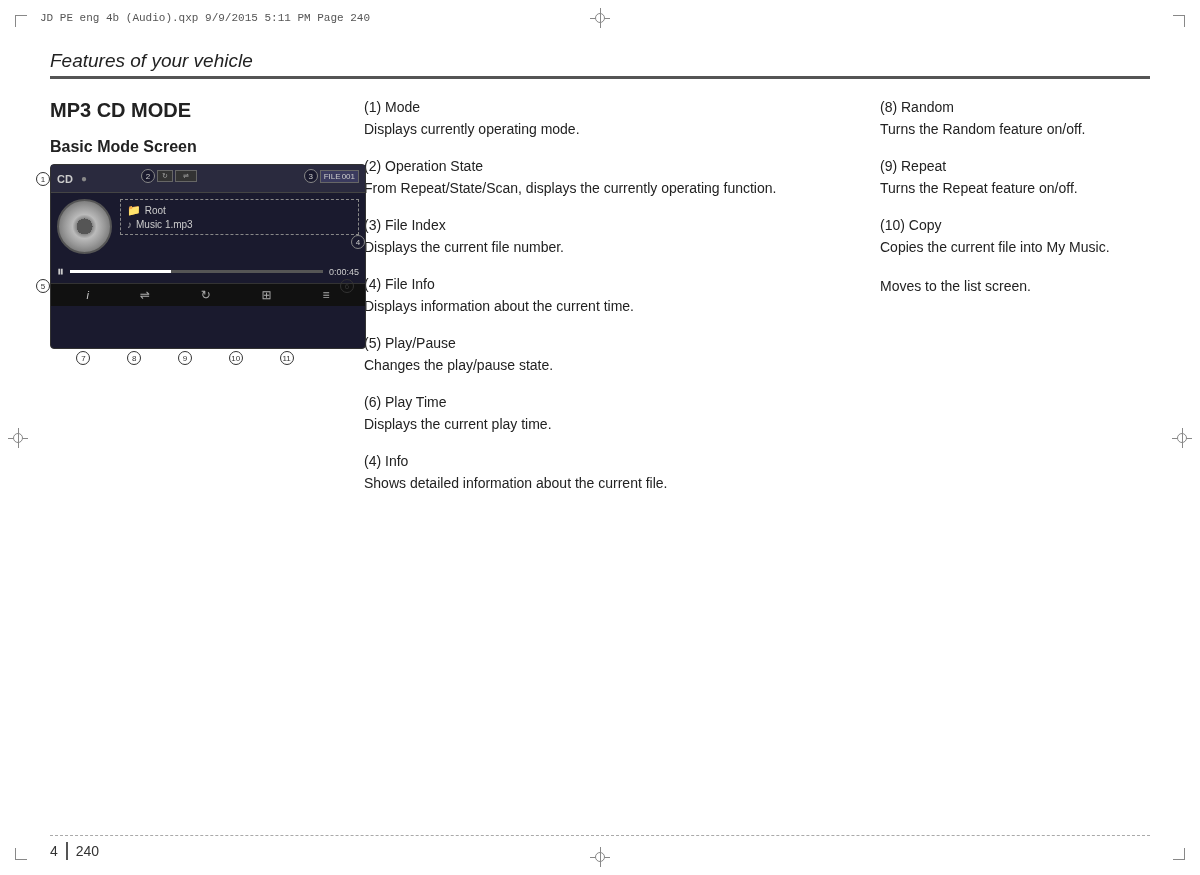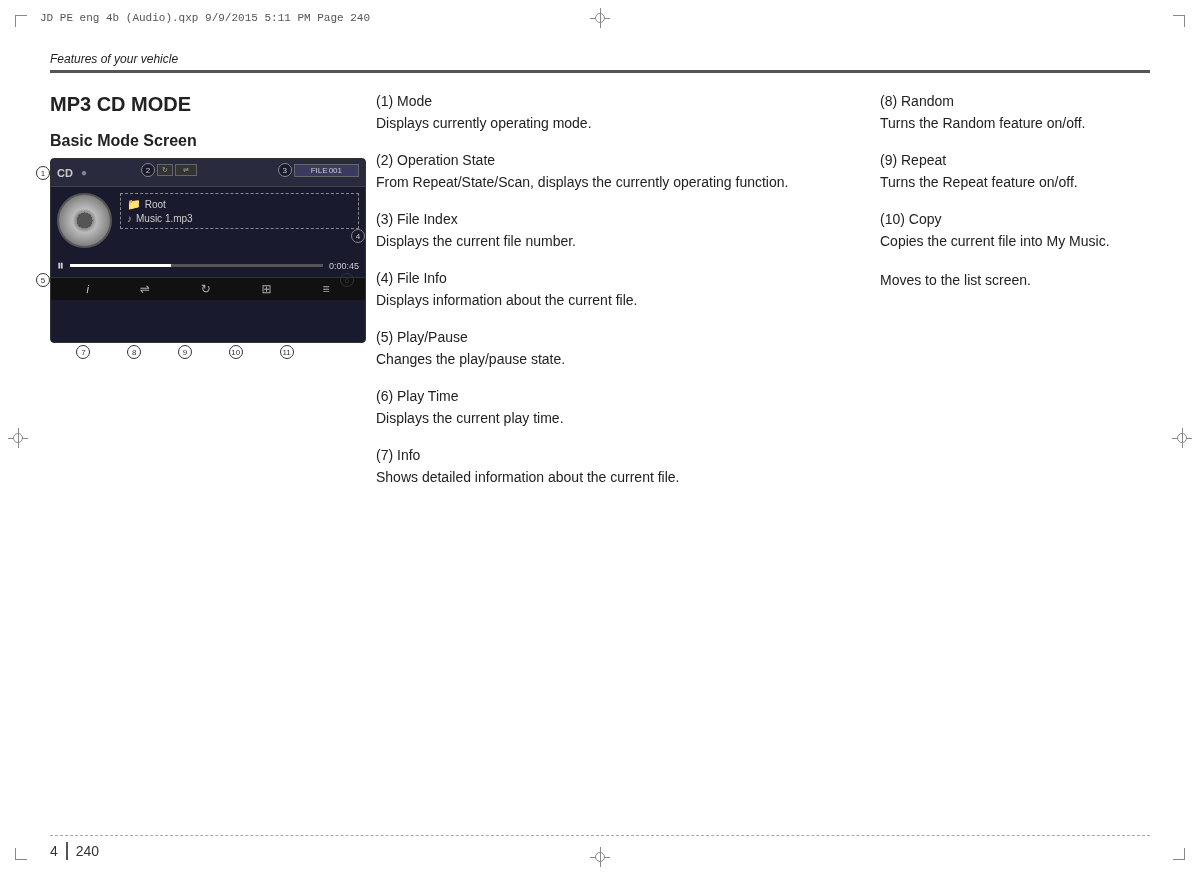--- a/index.html
+++ b/index.html
@@ -88,30 +88,30 @@
       bottom: 55px;
     }
 
     
     .page-header {
       padding-bottom: 4px;
       margin-bottom: 20px;
       border-bottom: 3px solid #555;
     }
     .page-header-title {
-      font-size: 12px;
+      font-size: 19px;
       font-style: italic;
       color: #222;
       font-weight: normal;
     }
 
     
     .main-content {
       display: flex;
-      gap: 16px;
+      gap: 4px;
     }
 
     
     .left-col {
       width: 310px;
       flex-shrink: 0;
       padding-right: 20px;
     }
 
     .section-title {
@@ -370,21 +370,21 @@
             <div style="position:absolute; top:4px; left:90px; display:flex; align-items:center; gap:2px;">
               <span class="circled" style="background:#1a1a2e; color:#ccc; border-color:#888; font-size:8px;">2</span>
               <div style="display:flex; gap:2px;">
                 <div style="width:16px; height:12px; border:1px solid #666; background:#333; display:flex; align-items:center; justify-content:center; color:#aaa; font-size:7px;">↻</div>
                 <div style="width:22px; height:12px; border:1px solid #666; background:#333; display:flex; align-items:center; justify-content:center; color:#aaa; font-size:7px;">⇌</div>
               </div>
             </div>
 
             <div style="position:absolute; top:4px; right:6px; display:flex; align-items:center; gap:2px;">
               <span class="circled" style="background:#1a1a2e; color:#ccc; border-color:#888; font-size:8px;">3</span>
-              <div style="background:#3a3a5e; border:1px solid #666; padding:1px 16px; font-size:8px; color:#ccc; display:flex; gap:1px; align-items:center;">
+              <div style="background:#3a3a5e; border:1px solid #666; padding:1px 3px; font-size:8px; color:#ccc; display:flex; gap:1px; align-items:center;">
                 <span>FILE</span>
                 <span>001</span>
               </div>
             </div>
           </div>
 
           <div class="cd-main-area">
 
             <div class="cd-disc"></div>
 
@@ -444,32 +444,32 @@
           <div class="feature-item">
       <div class="feature-label">(2) Operation State</div>
       <div class="feature-desc">From Repeat/State/Scan, displays the currently operating function.</div>
     </div>
           <div class="feature-item">
       <div class="feature-label">(3) File Index</div>
       <div class="feature-desc">Displays the current file number.</div>
     </div>
           <div class="feature-item">
       <div class="feature-label">(4) File Info</div>
-      <div class="feature-desc">Displays information about the current file.</div>
+      <div class="feature-desc">Displays information about the current time.</div>
     </div>
           <div class="feature-item">
       <div class="feature-label">(5) Play/Pause</div>
       <div class="feature-desc">Changes the play/pause state.</div>
     </div>
           <div class="feature-item">
       <div class="feature-label">(6) Play Time</div>
       <div class="feature-desc">Displays the current play time.</div>
     </div>
           <div class="feature-item">
-      <div class="feature-label">(7) Info</div>
+      <div class="feature-label">(4) Info</div>
       <div class="feature-desc">Shows detailed information about the current file.</div>
     </div>
         </div>
     </div>
 
     <div class="right-col">
       <div id="right-features">
           <div class="feature-item">
       <div class="feature-label">(8) Random</div>
       <div class="feature-desc">Turns the Random feature on/off.</div>

